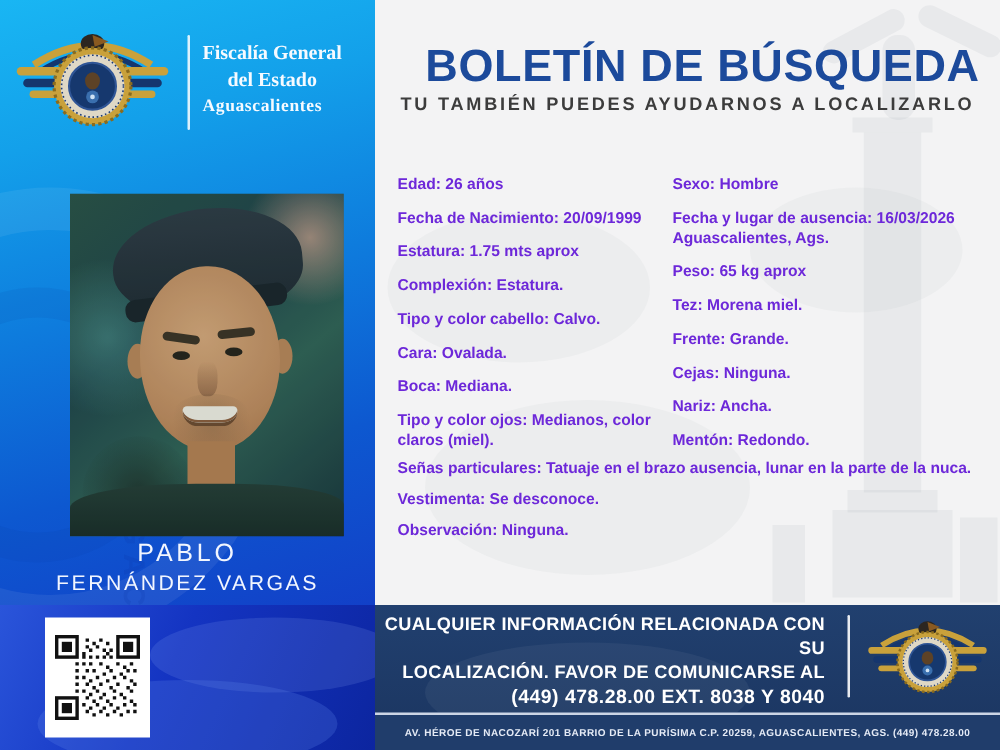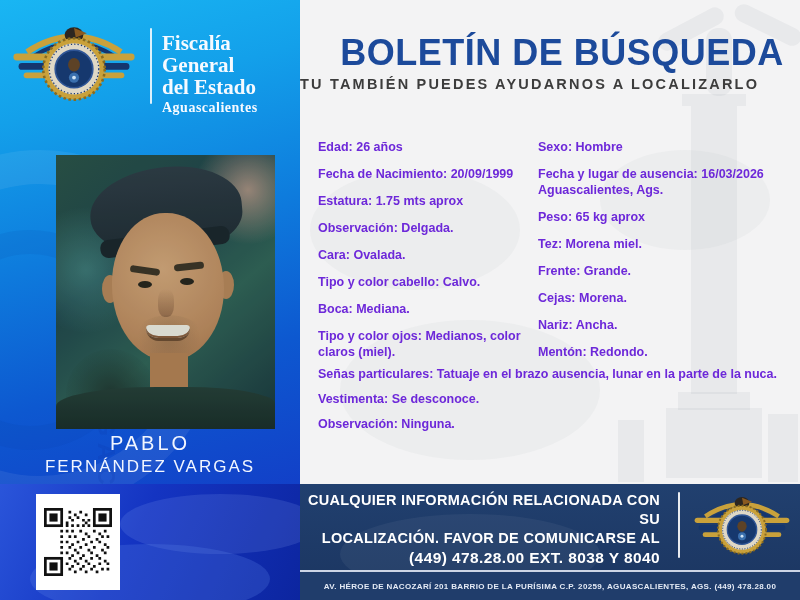--- a/index.html
+++ b/index.html
@@ -17,21 +17,21 @@
     border:24px solid rgba(8,54,160,0.10); }
   .side-watermark { position:absolute; left:92px; top:275px; writing-mode:vertical-lr;
     font-size:24px; font-weight:bold; letter-spacing:7px; color:rgba(10,50,160,0.16); }
 
   .brand { position:absolute; left:0; top:0; width:300px; height:130px; }
   .brand-logo { position:absolute; left:10px; top:16px; width:128px; height:94px; }
   .brand-divider { position:absolute; left:150px; top:28px; width:2px; height:76px;
     background:rgba(255,255,255,0.85); border-radius:2px; }
   .brand-text { position:absolute; left:162px; top:32px; color:#f6faff;
     font-family:"Liberation Serif", serif; font-weight:bold; }
-  .brand-l1,.brand-l2 { font-size:21px; line-height:22px; }
+  .brand-l1,.brand-l2 { font-size:16px; line-height:22px;text-align:center; }
   .brand-l3 { font-size:14px; line-height:20px; letter-spacing:0.5px; }
 
   
   .photo { position:absolute; left:56px; top:155px; width:219px; height:274px; overflow:hidden;
     background:linear-gradient(140deg,#27493e 0%,#1d3c42 35%,#2e5a4e 62%,#152b33 100%); }
   .photo .bg-blob1 { position:absolute; right:-28px; top:-20px; width:110px; height:110px; border-radius:50%;
     background:radial-gradient(circle,rgba(209,156,137,0.75) 0%,rgba(209,156,137,0) 70%); }
   .photo .bg-blob2 { position:absolute; left:-20px; top:40px; width:100px; height:150px; border-radius:50%;
     background:radial-gradient(circle,rgba(110,200,190,0.35) 0%,rgba(110,200,190,0) 70%); }
   .photo .bg-blob3 { position:absolute; left:10px; bottom:-10px; width:90px; height:90px; border-radius:50%;
@@ -66,21 +66,21 @@
   .name-block { position:absolute; left:0; top:431px; width:300px; text-align:center; color:#f2f6ff; }
   .name-l1 { font-size:20px; letter-spacing:3px; font-weight:500; line-height:24px; }
   .name-l2 { font-size:17px; letter-spacing:2px; font-weight:500; line-height:24px; }
 
   
   .main { position:absolute; left:300px; top:0; width:500px; height:484px; background:#f3f3f4; overflow:hidden; }
   .wm { position:absolute; background:rgba(100,110,130,0.07); }
   .wm-cloud { background:rgba(135,145,160,0.06); border-radius:50%; }
   .title { position:absolute; left:0; top:32px; width:100%; text-align:center;
     color:#1c4a9b; font-size:36px; font-weight:bold; letter-spacing:0.5px;padding-left:24px; }
-  .subtitle { position:absolute; left:0; top:76px; width:100%; 
+  .subtitle { position:absolute; left:0; top:76px; width:100%; text-align:center;
     color:#3c3c3c; font-size:14.5px; font-weight:bold; letter-spacing:2.2px; }
 
   .dcol-left  { position:absolute; left:18px;  top:139px; width:218px; }
   .dcol-right { position:absolute; left:238px; top:139px; width:243px; }
   .dfull      { position:absolute; left:18px;  top:366px; width:462px; }
   .detail { font-size:12.5px; line-height:16px; font-weight:bold; color:#6d28d9; margin:0 0 11px 0; }
   .dfull .detail { margin-bottom:9px; }
 
   
   .footer { position:absolute; left:0; top:484px; width:792px; height:116px;padding-left:44px; }
@@ -199,34 +199,34 @@
     <div class="wm" style="left:318px; top:420px; width:26px; height:62px;"></div>
     <div class="wm" style="left:468px; top:414px; width:30px; height:68px;"></div>
 
     <div class="title">BOLETÍN DE BÚSQUEDA</div>
     <div class="subtitle">TU TAMBIÉN PUEDES AYUDARNOS A LOCALIZARLO</div>
 
     <div class="dcol-left">
       <p class="detail">Edad: 26 años</p>
       <p class="detail">Fecha de Nacimiento: 20/09/1999</p>
       <p class="detail">Estatura: 1.75 mts aprox</p>
-      <p class="detail">Observación: Delgada.</p>
+      <p class="detail">Complexión: Estatura.</p>
+      <p class="detail">Tipo y color cabello: Calvo.</p>
       <p class="detail">Cara: Ovalada.</p>
-      <p class="detail">Tipo y color cabello: Calvo.</p>
       <p class="detail">Boca: Mediana.</p>
       <p class="detail">Tipo y color ojos: Medianos, color claros (miel).</p>
     </div>
 
     <div class="dcol-right">
       <p class="detail">Sexo: Hombre</p>
       <p class="detail">Fecha y lugar de ausencia: 16/03/2026 Aguascalientes, Ags.</p>
       <p class="detail">Peso: 65 kg aprox</p>
       <p class="detail">Tez: Morena miel.</p>
       <p class="detail">Frente: Grande.</p>
-      <p class="detail">Cejas: Morena.</p>
+      <p class="detail">Cejas: Ninguna.</p>
       <p class="detail">Nariz: Ancha.</p>
       <p class="detail">Mentón: Redondo.</p>
     </div>
 
     <div class="dfull">
       <p class="detail">Señas particulares: Tatuaje en el brazo ausencia, lunar en la parte de la nuca.</p>
       <p class="detail">Vestimenta: Se desconoce.</p>
       <p class="detail">Observación: Ninguna.</p>
     </div>
   </div>

